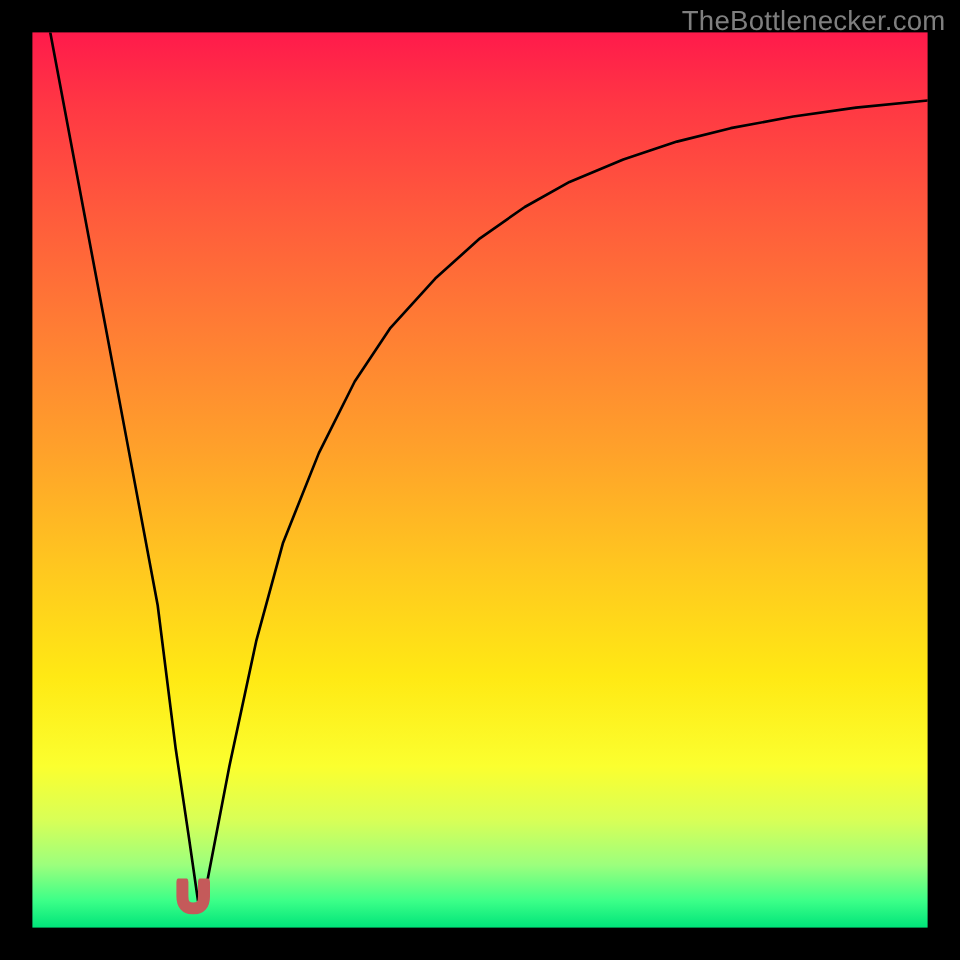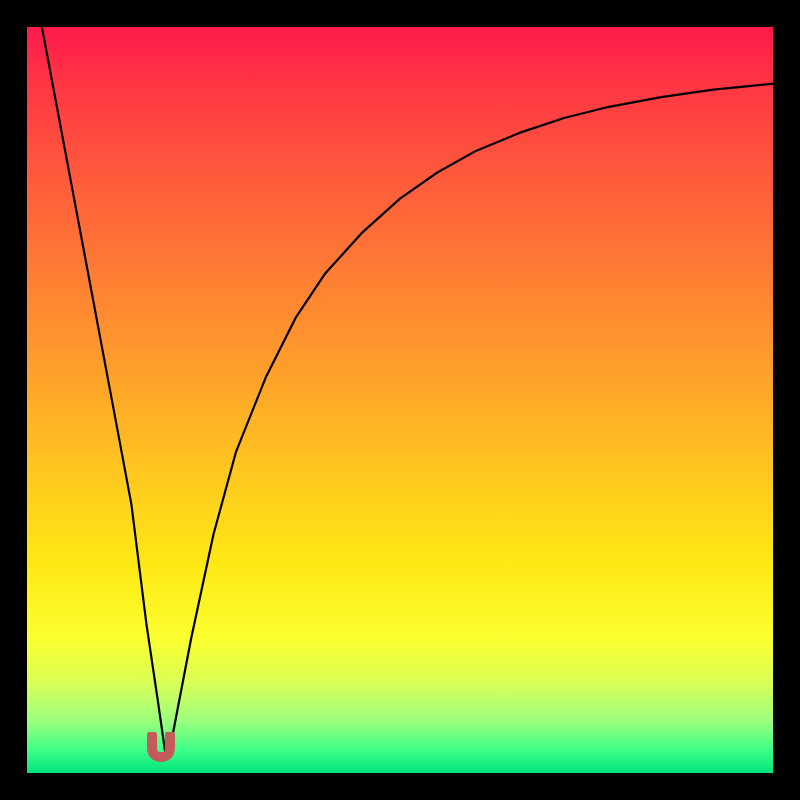--- a/index.html
+++ b/index.html
@@ -83,20 +83,21 @@
     stroke: #c45a5a;
     stroke-width: 10;
     stroke-linecap: round;
     stroke-linejoin: round;
   }
 </style>
 </head>
 <body>
 
 <div class="stage">
+  <div class="watermark">TheBottlenecker.com</div>
 
   <div class="plot-area">
 
     <svg class="curve" viewBox="0 0 746 746" preserveAspectRatio="none">
       <path id="curve-path" d="M14.9 0.0 L37.3 119.4 L59.7 238.7 L82.1 358.1 L104.4 477.4 L119.4 596.8 L130.5 671.4 L138.0 723.6 L145.5 708.7 L164.1 611.7 L186.5 507.3 L208.9 425.2 L238.7 350.6 L268.6 290.9 L298.4 246.2 L335.7 205.1 L373.0 171.6 L410.3 145.5 L447.6 124.6 L492.4 105.9 L537.1 91.0 L581.9 79.8 L634.1 70.1 L686.3 62.7 L746.0 56.7"></path>
     </svg>
 
     <div class="bottle" id="bottle-marker" style="left: 118.28px; top: 705px;">
       <svg viewBox="0 0 32 30">
 

